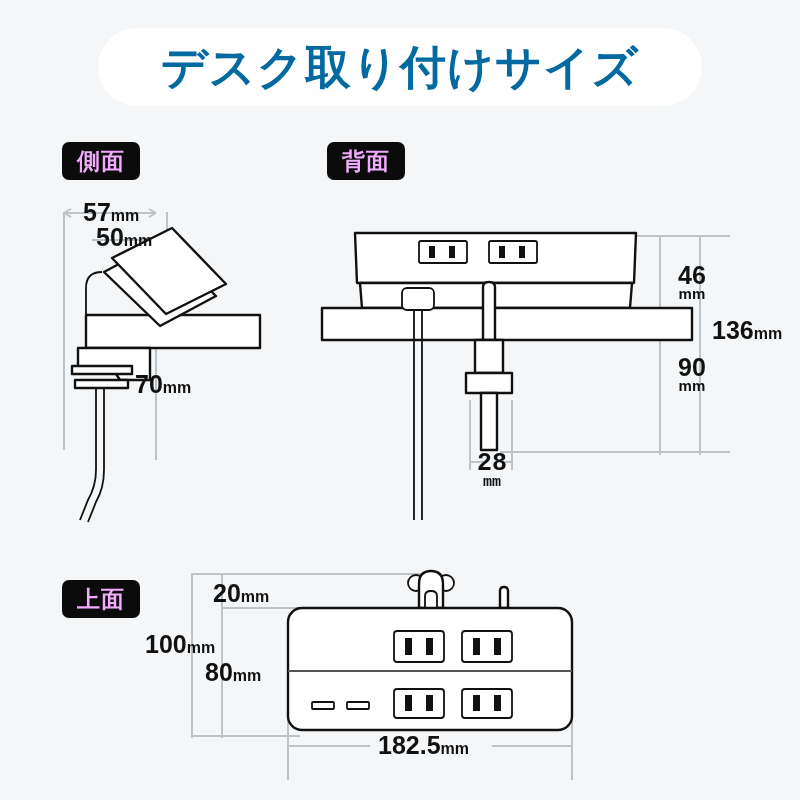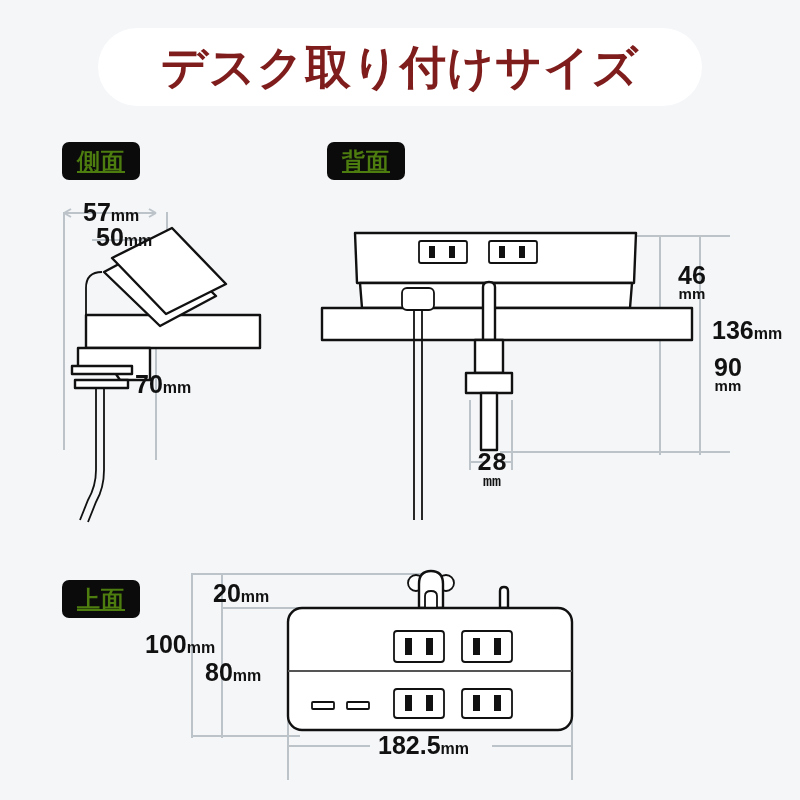--- a/index.html
+++ b/index.html
@@ -28,40 +28,39 @@
     height: 78px;
     background: #ffffff;
     border-radius: 39px;
     display: flex;
     align-items: center;
     justify-content: center;
   }
   .title-text {
     font-size: 46px;
     font-weight: bold;
-    color: #7f1d1d;
+    color: #0369a1;
     letter-spacing: 1px;
     line-height: 1;
     white-space: nowrap;
   }
   .section-badge {
     position: absolute;
     background: #0b0b0b;
     border-radius: 7px;
     display: flex;
     align-items: center;
     justify-content: center;
   }
   .section-badge span {
-    color: #4d7c0f;
+    color: #f0abfc;
     font-size: 23px;
     font-weight: bold;
     line-height: 1;
     letter-spacing: 1px;
-    text-decoration: underline;
   }
   #badge-side  { left: 62px;  top: 142px; width: 78px; height: 38px; }
   #badge-rear  { left: 327px; top: 142px; width: 78px; height: 38px; }
   #badge-top   { left: 62px;  top: 580px; width: 78px; height: 38px; }
 
   .dim-label {
     position: absolute;
     color: #111111;
     font-weight: bold;
     line-height: 0.98;
@@ -219,21 +218,21 @@
   <div class="dim-label" style="left:135px; top:372px;">
     <span class="num">70</span><span class="unit">mm</span>
   </div>
 
   <div class="dim-label stacked" style="left:678px; top:255px;margin-top:8px;">
     <span class="num">46</span><span class="unit">mm</span>
   </div>
   <div class="dim-label" style="left:712px; top:318px;">
     <span class="num">136</span><span class="unit">mm</span>
   </div>
-  <div class="dim-label stacked" style="left:678px; top:355px;margin-left:36px;">
+  <div class="dim-label stacked" style="left:678px; top:355px;">
     <span class="num">90</span><span class="unit">mm</span>
   </div>
   <div class="dim-label stacked" style="left:477px; top:452px;font-family:Liberation Mono, monospace;">
     <span class="num">28</span><span class="unit">mm</span>
   </div>
 
   <div class="dim-label" style="left:213px; top:581px;">
     <span class="num">20</span><span class="unit">mm</span>
   </div>
   <div class="dim-label" style="left:145px; top:632px;">

